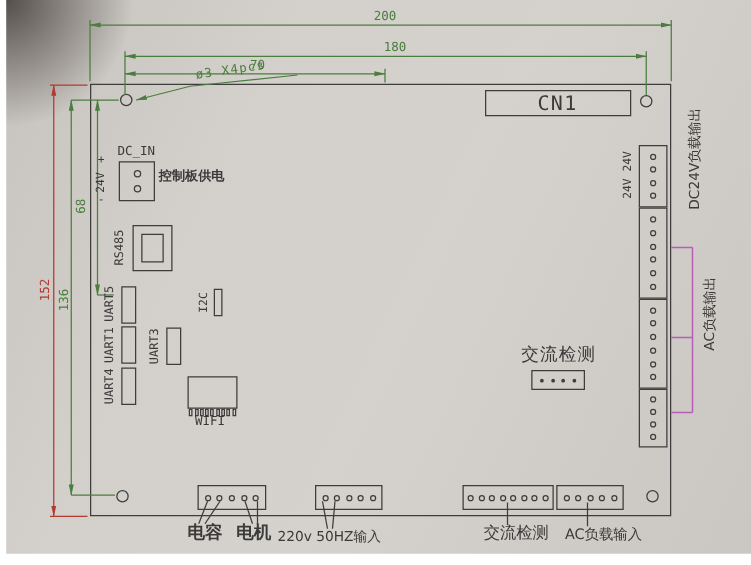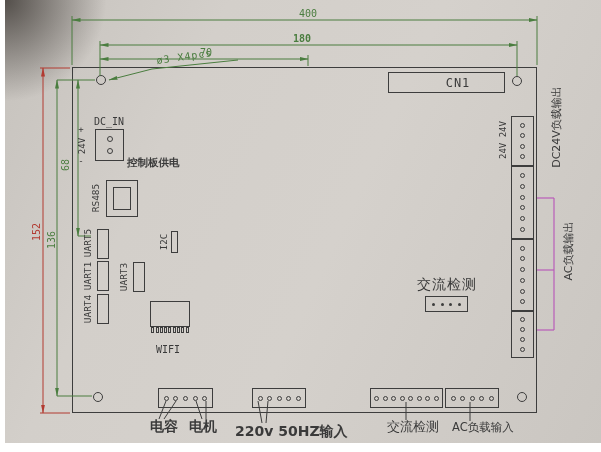--- a/index.html
+++ b/index.html
@@ -84,40 +84,40 @@
     <line x1="166" y1="401" x2="159" y2="419" stroke="#3d3d3d" stroke-width="1"></line>
     <line x1="176" y1="401" x2="164" y2="419" stroke="#3d3d3d" stroke-width="1"></line>
     <line x1="196" y1="401" x2="202" y2="419" stroke="#3d3d3d" stroke-width="1"></line>
     <line x1="206" y1="401" x2="206" y2="419" stroke="#3d3d3d" stroke-width="1"></line>
     <line x1="258" y1="401" x2="262" y2="423" stroke="#3d3d3d" stroke-width="1"></line>
     <line x1="268" y1="401" x2="266" y2="423" stroke="#3d3d3d" stroke-width="1"></line>
     <line x1="406" y1="402" x2="406" y2="420" stroke="#3d3d3d" stroke-width="1"></line>
     <line x1="470" y1="402" x2="470" y2="421" stroke="#3d3d3d" stroke-width="1"></line>
   </svg>
 
-  <div class="lab ctr dimtxt" style="left:308px;top:14px;">400</div>
-  <div class="lab ctr dimtxt" style="left:302px;top:39px;font-weight:bold;">180</div>
+  <div class="lab ctr dimtxt" style="left:308px;top:14px;">200</div>
+  <div class="lab ctr dimtxt" style="left:316px;top:39px;">180</div>
   <div class="lab ctr dimtxt" style="left:206px;top:53px;">70</div>
   <div class="vlab dimtxt redtxt" style="left:37px;top:232px;">152</div>
   <div class="vlab dimtxt" style="left:52px;top:240px;">136</div>
   <div class="vlab dimtxt" style="left:66px;top:165px;">68</div>
   <div class="lab dimtxt" style="left:156px;top:56px;transform:rotate(-8deg);transform-origin:left top;letter-spacing:1px;">ø3 X4pcs</div>
 
   <div class="box" style="left:388px;top:72px;width:117px;height:21px;"></div>
-  <div class="lab ctr mono" style="left:446px;top:83px;font-size:12px;color:#3a3a3a;letter-spacing:1px;margin-left:12px;">CN1</div>
+  <div class="lab ctr mono" style="left:446px;top:83px;font-size:16px;color:#3a3a3a;letter-spacing:1px;">CN1</div>
 
   <div class="lab mono" style="left:94px;top:117px;font-size:10px;">DC_IN</div>
   <div class="vblock" style="left:95px;top:129px;width:29px;height:32px;">
       <span class="pin"></span>
       <span class="pin"></span>
     </div>
   <div class="lab ctr mono" style="left:81px;top:129px;font-size:9px;">+</div>
   <div class="vlab mono" style="left:82px;top:146px;font-size:9px;">24V</div>
   <div class="lab ctr mono" style="left:81px;top:161px;font-size:9px;">-</div>
-  <div class="lab cjk" style="left:127px;top:157px;font-size:10.5px;font-weight:bold;">控制板供电</div>
+  <div class="lab cjk" style="left:127px;top:136px;font-size:10.5px;font-weight:bold;">控制板供电</div>
 
   <div class="box" style="left:106px;top:180px;width:32px;height:37px;"></div>
   <div class="box" style="left:113px;top:187px;width:18px;height:23px;"></div>
   <div class="vlab mono" style="left:96px;top:198px;font-size:9.5px;">RS485</div>
 
   <div class="box" style="left:97px;top:229px;width:12px;height:30px;"></div>
   <div class="vlab mono" style="left:88px;top:243px;font-size:9.5px;">UART5</div>
   <div class="box" style="left:97px;top:261px;width:12px;height:30px;"></div>
   <div class="vlab mono" style="left:88px;top:276px;font-size:9.5px;">UART1</div>
   <div class="box" style="left:97px;top:294px;width:12px;height:30px;"></div>
@@ -133,21 +133,21 @@
       <span class="tooth"></span>
       <span class="tooth"></span>
       <span class="tooth"></span>
       <span class="tooth"></span>
       <span class="tooth"></span>
       <span class="tooth"></span>
       <span class="tooth"></span>
       <span class="tooth"></span>
       <span class="tooth"></span>
     </div>
-  <div class="lab mono" style="left:156px;top:333px;font-size:10px;margin-top:12px;">WIFI</div>
+  <div class="lab mono" style="left:156px;top:333px;font-size:10px;">WIFI</div>
 
   <div class="lab cjk" style="left:417px;top:277px;font-size:14px;letter-spacing:1px;">交流检测</div>
   <div class="hblock" style="left:425px;top:296px;width:43px;height:16px;">
       <span class="pin-dot"></span>
       <span class="pin-dot"></span>
       <span class="pin-dot"></span>
       <span class="pin-dot"></span>
     </div>
 
   <div class="vblock" style="left:511px;top:116px;width:23px;height:50px;">
@@ -210,16 +210,16 @@
   <div class="hblock" style="left:445px;top:388px;width:54px;height:20px;">
       <span class="pin-sm"></span>
       <span class="pin-sm"></span>
       <span class="pin-sm"></span>
       <span class="pin-sm"></span>
       <span class="pin-sm"></span>
     </div>
 
   <div class="lab cjk" style="left:150px;top:419px;font-size:14px;font-weight:bold;">电容</div>
   <div class="lab cjk" style="left:189px;top:419px;font-size:14px;font-weight:bold;">电机</div>
-  <div class="lab cjk" style="left:235px;top:424px;font-size:14px;font-weight:bold;">220v 50HZ输入</div>
+  <div class="lab cjk" style="left:222px;top:424px;font-size:11px;">220v 50HZ输入</div>
   <div class="lab cjk" style="left:387px;top:420px;font-size:13px;">交流检测</div>
   <div class="lab cjk" style="left:452px;top:422px;font-size:11.5px;font-weight:normal;">AC负载输入</div>
 </div>
 
 </body></html>

